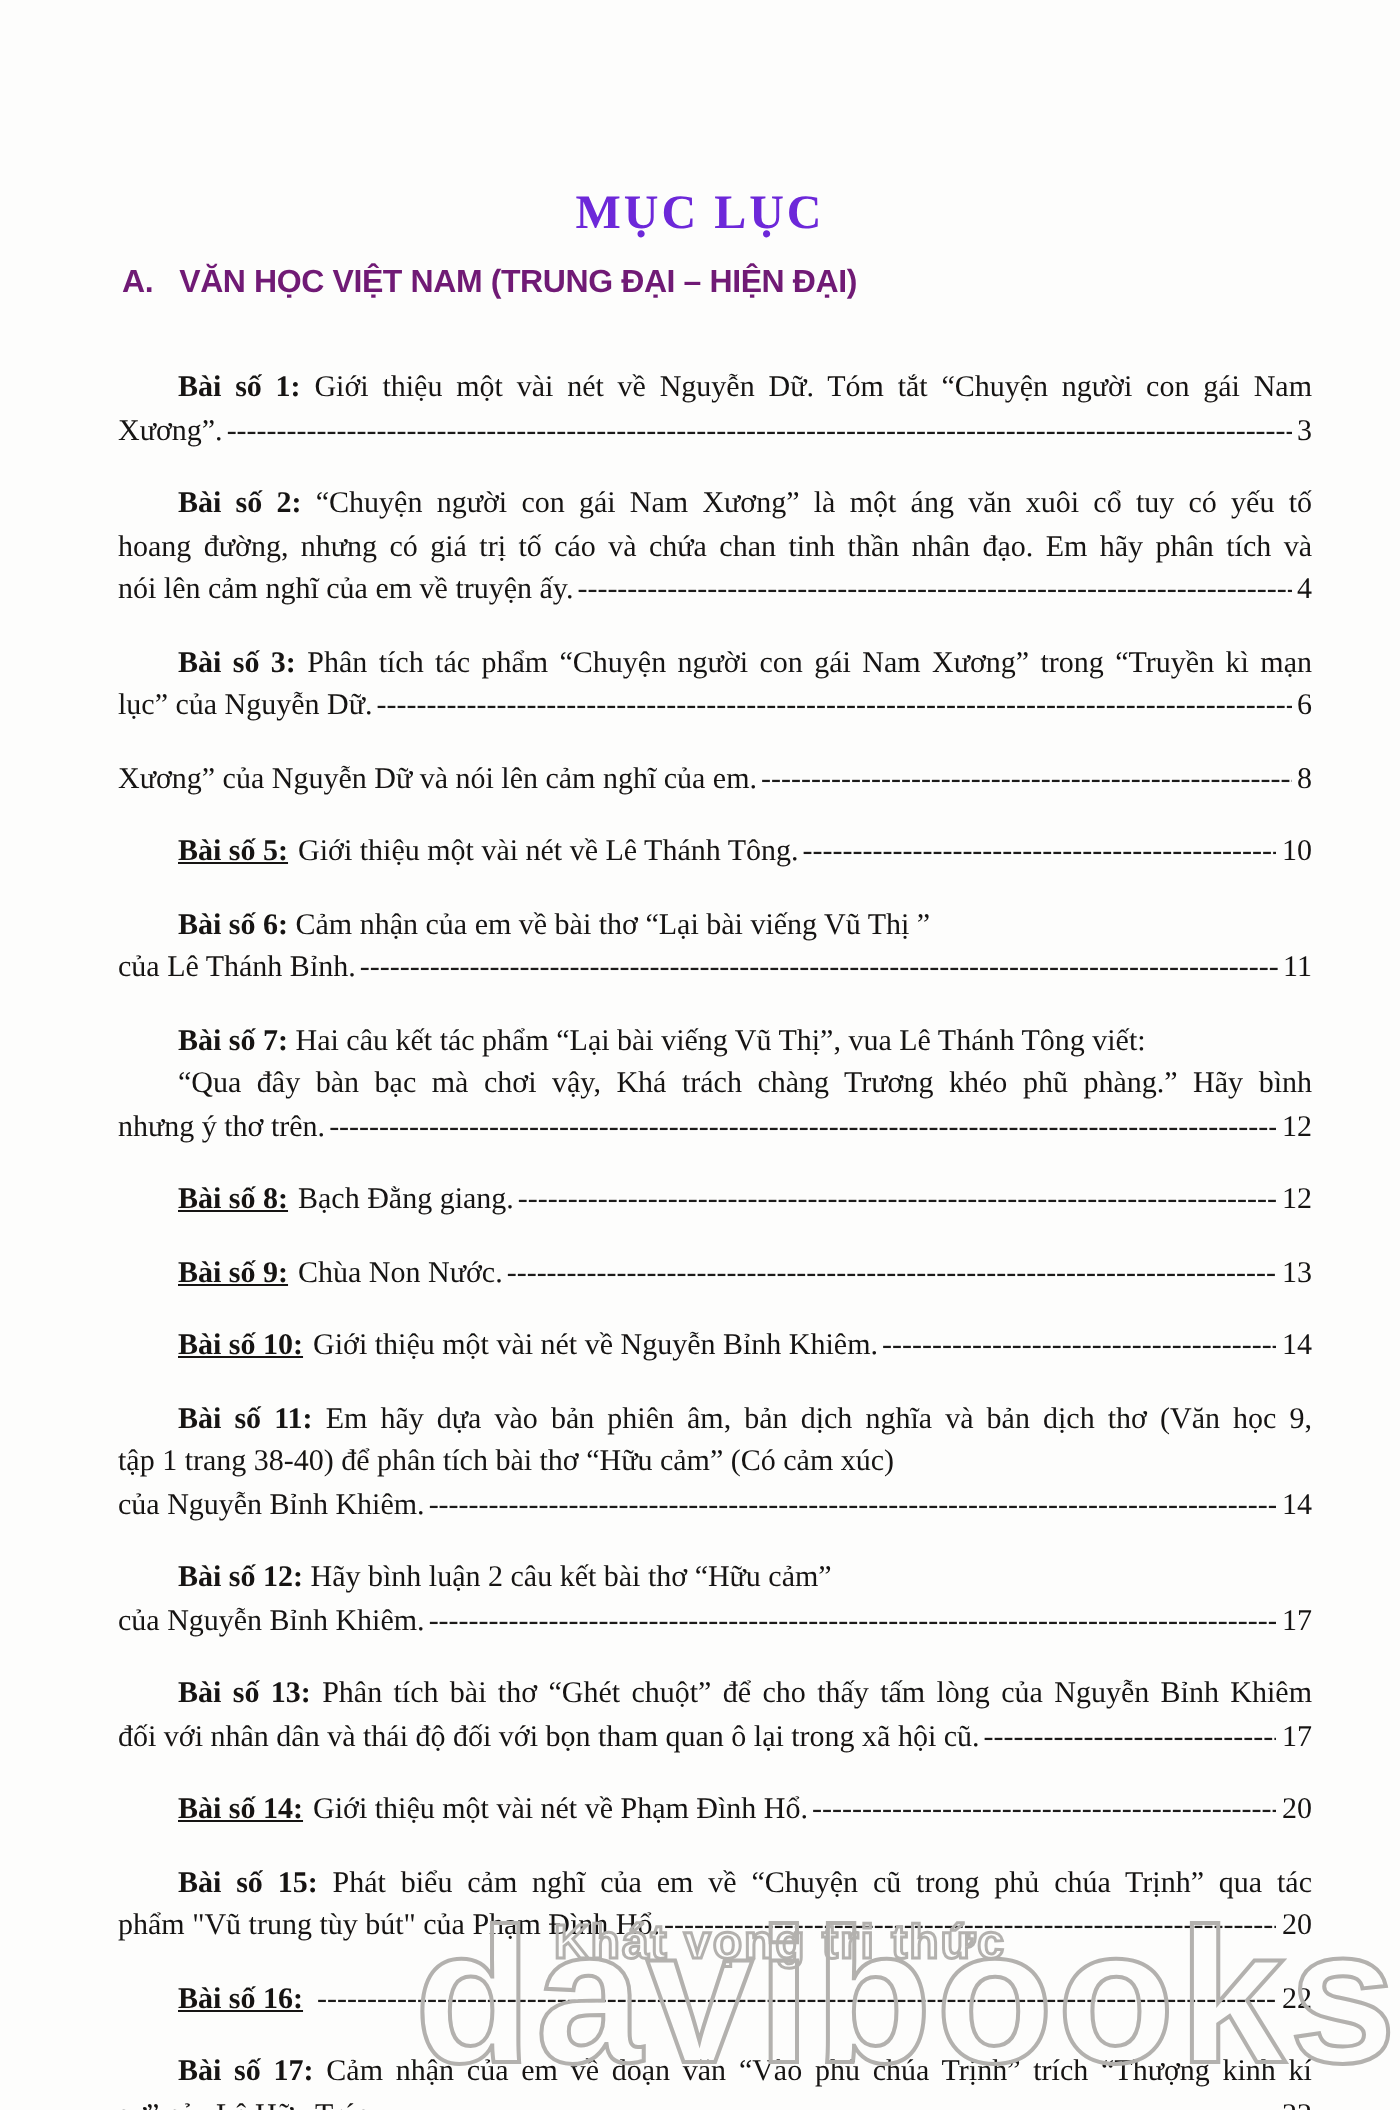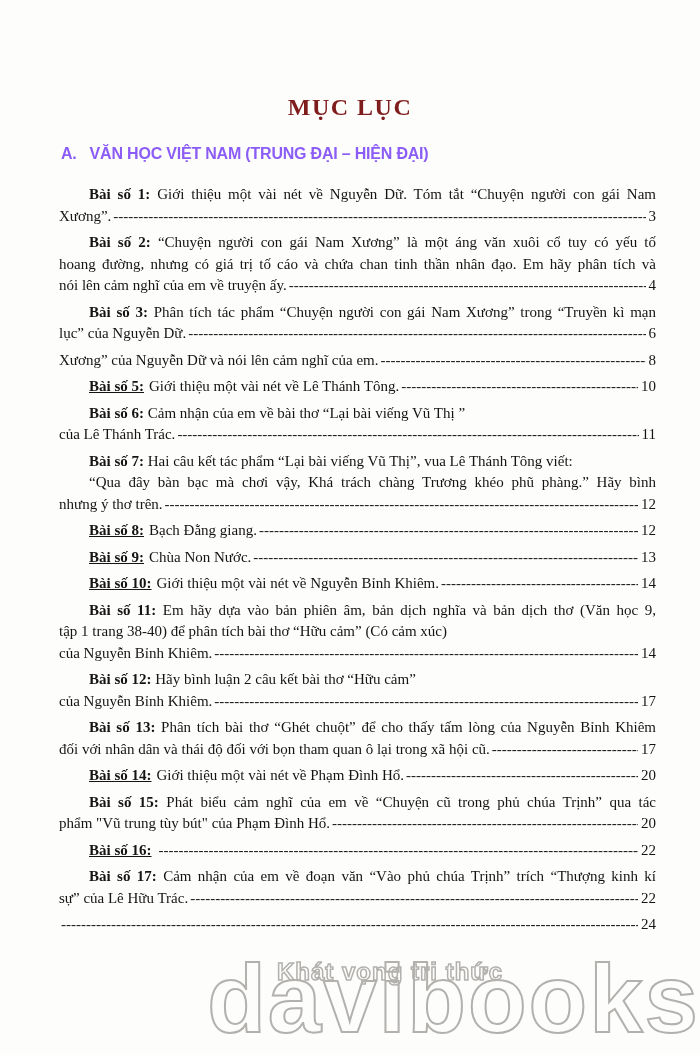--- a/index.html
+++ b/index.html
@@ -14,44 +14,44 @@
   .page { position: absolute; inset: 0; }
 
   .doc-title {
     position: absolute;
     top: 94px; left: 0; right: 0;
     margin: 0;
     text-align: center;
     font-size: 24px;
     font-weight: bold;
     letter-spacing: 1.5px;
-    color: #7f1d1d;
+    color: #6d28d9;
   }
 
   .section-heading {
     position: absolute;
-    top: 145px; left: 61px; right: 50px;
+    top: 133px; left: 61px; right: 50px;
     font-family: "Liberation Sans", "DejaVu Sans", sans-serif;
     font-weight: 700;
     font-size: 16px;
     letter-spacing: -0.2px;
-    color: #8b5cf6;
+    color: #701a75;
     white-space: nowrap;
   }
   .section-heading .sec-title { margin-left: 13px; }
 
   .toc {
     position: absolute;
     top: 184px; left: 59px;
     width: 597px;
     font-size: 15px;
     line-height: 21.5px;
   }
   .entry { margin: 0; }
-  .entry + .entry { margin-top: 5px; }
+  .entry + .entry { margin-top: 15px; }
   .line { overflow: hidden; }
   .line.ind { padding-left: 30px; }
   .line.just { text-align: justify; text-align-last: justify; }
   .line b { font-weight: bold; }
   .line.lead { display: flex; align-items: flex-start; }
   .line.lead b { margin-right: 5px; flex: 0 0 auto; white-space: nowrap; text-decoration: underline; }
   .line.lead .lt { flex: 0 0 auto; white-space: nowrap; }
   .line.lead .ld {
     flex: 1 1 auto;
     overflow: hidden;
@@ -138,21 +138,21 @@
         <div class="line ind lead">
           <b>Bài số 5: </b>
           <span class="lt">Giới thiệu một vài nét về Lê Thánh Tông.</span>
           <span class="ld">----------------------------------------------------------------------------------------------------------------------------------------------------------------------------------------------------------------------------------------------------------------------------------------</span>
           <span class="pg">10</span>
         </div>
       </div>
       <div class="entry">
         <div class="line ind"><b>Bài số 6: </b><span class="lt">Cảm nhận của em về bài thơ “Lại bài viếng Vũ Thị ”</span></div>
         <div class="line lead">
-          <span class="lt">của Lê Thánh Trác.</span>
+          <span class="lt">của Lê Thánh Bỉnh.</span>
           <span class="ld">----------------------------------------------------------------------------------------------------------------------------------------------------------------------------------------------------------------------------------------------------------------------------------------</span>
           <span class="pg">11</span>
         </div>
       </div>
       <div class="entry">
         <div class="line ind"><b>Bài số 7: </b><span class="lt">Hai câu kết tác phẩm “Lại bài viếng Vũ Thị”, vua Lê Thánh Tông viết:</span></div>
         <div class="line ind just"><span class="lt">“Qua đây bàn bạc mà chơi vậy, Khá trách chàng Trương khéo phũ phàng.” Hãy bình</span></div>
         <div class="line lead">
           <span class="lt">nhưng ý thơ trên.</span>
           <span class="ld">----------------------------------------------------------------------------------------------------------------------------------------------------------------------------------------------------------------------------------------------------------------------------------------</span>

